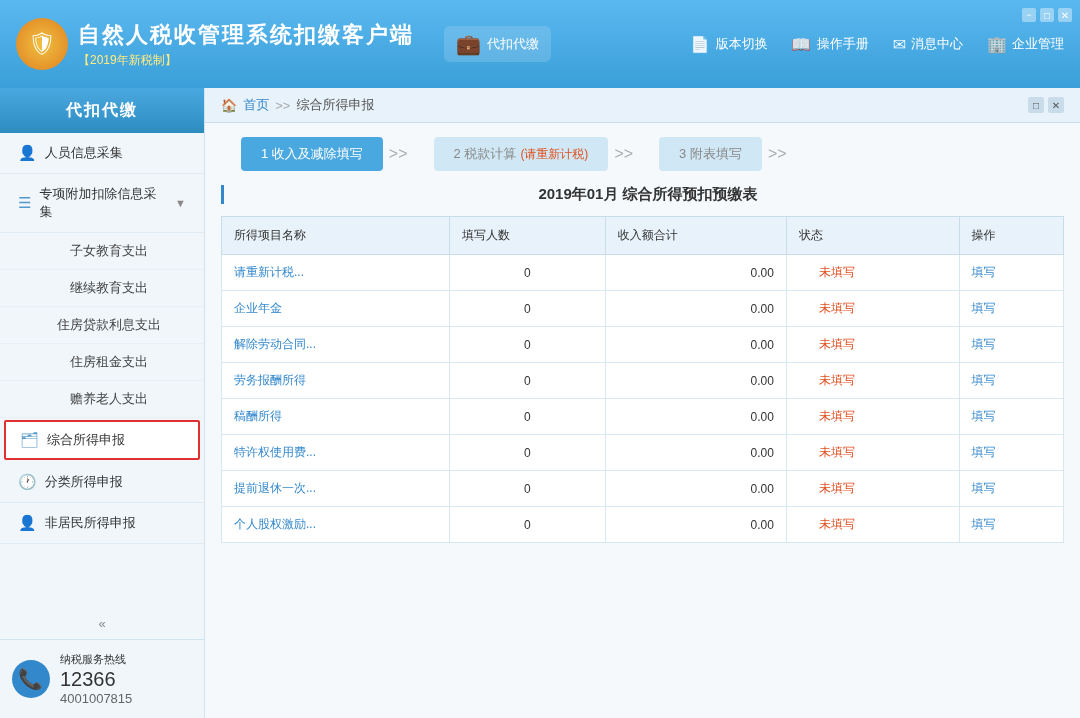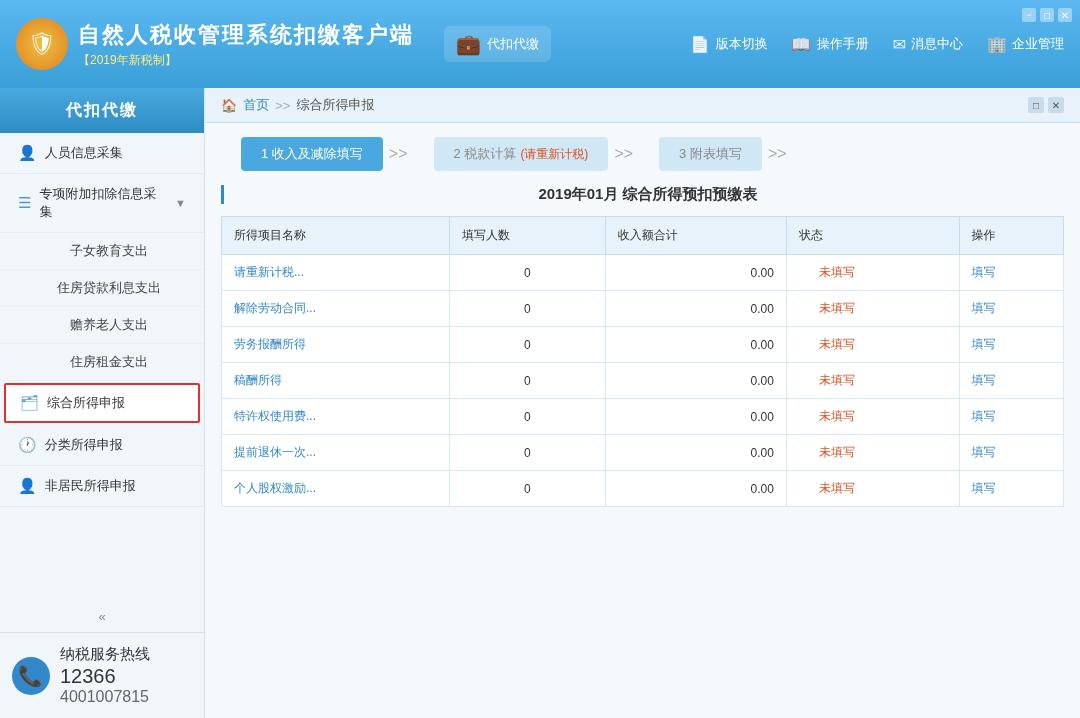--- a/index.html
+++ b/index.html
@@ -118,23 +118,23 @@
       display: flex; align-items: center; gap: 10px;
       background: #f0f6fa;
     }
     .hotline-icon {
       width: 38px; height: 38px;
       background: #3388cc;
       border-radius: 50%;
       display: flex; align-items: center; justify-content: center;
       color: white; font-size: 20px;
     }
-    .hotline-text { color: #333; font-size: 15px; }
+    .hotline-text { color: #333; font-size: 11px; }
     .hotline-number { font-size: 20px; font-weight: normal; color: #333; line-height: 1.2; }
-    .hotline-sub { font-size: 16px; color: #666; }
+    .hotline-sub { font-size: 13px; color: #666; }
     .collapse-btn {
       display: flex; align-items: center; justify-content: center;
       padding: 8px;
       cursor: pointer;
       color: #888;
     }
 
     
     .content {
       flex: 1;
@@ -284,23 +284,24 @@
       </div>
 
       <div class="sidebar-item sidebar-expand">
         <span class="item-icon">☰</span>
         <span>专项附加扣除信息采集</span>
         <span class="expand-arrow">▼</span>
       </div>
 
       <div class="sidebar-submenu">
         <div class="sub-item">子女教育支出</div>
+        <div class="sub-item">继续教育支出</div>
         <div class="sub-item">住房贷款利息支出</div>
+        <div class="sub-item">住房租金支出</div>
         <div class="sub-item">赡养老人支出</div>
-        <div class="sub-item">住房租金支出</div>
       </div>
 
       <div class="sidebar-item active">
         <span class="item-icon">🗂</span>
         <span>综合所得申报</span>
       </div>
 
       <div class="sidebar-item">
         <span class="item-icon">🕐</span>
         <span>分类所得申报</span>
@@ -377,20 +378,33 @@
     <td class="num-cell">0.00</td>
     <td>
       <span class="status-unfilled">未填写</span>
     </td>
     <td>
       <span class="action-link">填写</span>
     </td>
   </tr>
             <tr>
     <td>
+      <span class="cell-link">企业年金</span>
+    </td>
+    <td class="count-cell">0</td>
+    <td class="num-cell">0.00</td>
+    <td>
+      <span class="status-unfilled">未填写</span>
+    </td>
+    <td>
+      <span class="action-link">填写</span>
+    </td>
+  </tr>
+            <tr>
+    <td>
       <span class="cell-link">解除劳动合同...</span>
     </td>
     <td class="count-cell">0</td>
     <td class="num-cell">0.00</td>
     <td>
       <span class="status-unfilled">未填写</span>
     </td>
     <td>
       <span class="action-link">填写</span>
     </td>

